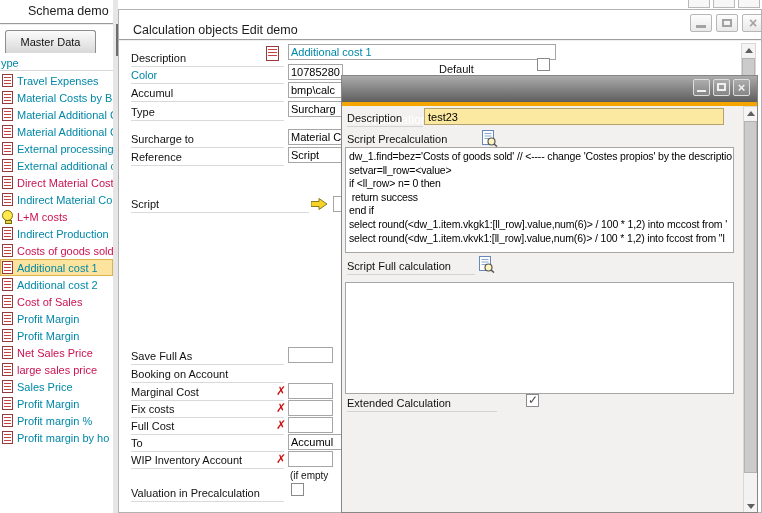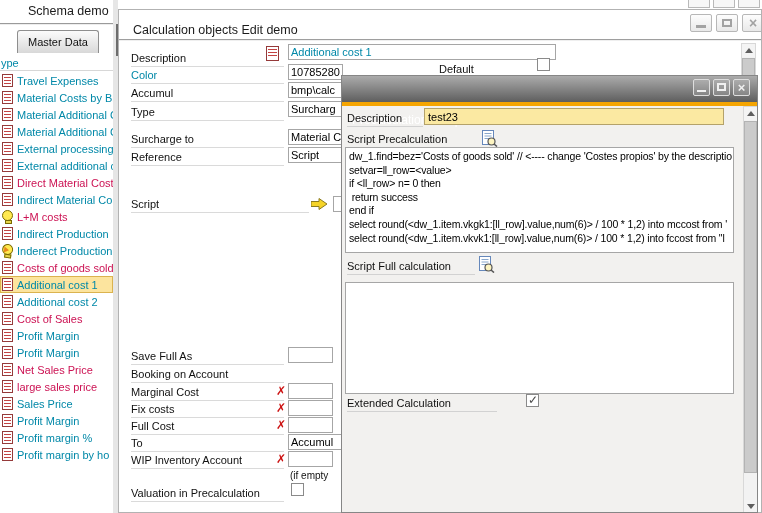--- a/index.html
+++ b/index.html
@@ -4,21 +4,21 @@
 <style>
   * { box-sizing: border-box; }
   html,body { margin:0; padding:0; }
   body { font-family:"Liberation Sans", sans-serif; background:#fff; }
   #screen { position:relative; width:762px; height:513px; background:#ffffff; overflow:hidden; }
 
   
   .sidebar { position:absolute; left:0; top:0; width:113px; height:513px; background:#fff; }
   .sidebar-title { position:absolute; left:28px; top:4px; font-size:12.5px; color:#1b1b1b; white-space:nowrap; }
   .sidebar-divider { position:absolute; left:0; top:23px; width:113px; height:2px; background:#9a9a9a; border-bottom:1px solid #ededed; }
-  .tab { position:absolute; left:17px; top:30px; width:82px; height:23px; background:linear-gradient(#fbfbfb,#d8d8d8); border:1px solid #8e8e8e; border-bottom:none; border-radius:3px 3px 0 0; font-size:11px; color:#111; display:flex; align-items:center; justify-content:center; }
+  .tab { position:absolute; left:5px; top:30px; width:91px; height:23px; background:linear-gradient(#fbfbfb,#d8d8d8); border:1px solid #8e8e8e; border-bottom:none; border-radius:3px 3px 0 0; font-size:11px; color:#111; display:flex; align-items:center; justify-content:center; }
   .col-header { position:absolute; left:1px; top:57px; font-size:11px; color:#0088a8; }
   .header-line { position:absolute; left:0; top:70px; width:113px; height:1px; background:#d7d7d7; }
   .list { position:absolute; left:0; top:72px; width:113px; }
   .srow { height:17px; display:flex; align-items:center; padding-left:2px; overflow:hidden; white-space:nowrap; cursor:default;text-align:center; }
   .srow.selected { background:#fce49e; box-shadow:inset 0 0 0 1px #dbb34f; }
   .item-icon { width:11px; height:13px; margin-right:4px; flex:none; position:relative; }
   .ic-doc .item-icon { border:1px solid #953a3a; background:#fff; }
   .ic-doc .item-icon::before { content:""; position:absolute; left:1px; right:1px; top:2px; bottom:1px;
       background:repeating-linear-gradient(to bottom,#c34343 0 1px, transparent 1px 3px); }
   .ic-bulb .item-icon::before, .ic-bulb-arrow .item-icon::before { content:""; position:absolute; left:0; top:0; width:9px; height:9px; border-radius:50%; background:#ffe94f; border:1px solid #7a6a00; }
@@ -147,26 +147,20 @@
         <div class="srow c-red ic-bulb">
           <span class="item-icon"><span class="arrow-extra"></span></span>
           <span class="item-label">L+M costs</span>
         </div>
 
         <div class="srow c-teal ic-doc">
           <span class="item-icon"><span class="arrow-extra"></span></span>
           <span class="item-label">Indirect Production</span>
         </div>
 
-        <div class="srow c-teal ic-bulb-arrow">
-          <span class="item-icon">
-            <span class="arrow-extra"></span>
-          </span>
-          <span class="item-label">Inderect Production</span>
-        </div>
 
         <div class="srow c-red ic-doc">
           <span class="item-icon"><span class="arrow-extra"></span></span>
           <span class="item-label">Costs of goods sold</span>
         </div>
 
         <div class="srow c-teal ic-doc selected">
           <span class="item-icon"><span class="arrow-extra"></span></span>
           <span class="item-label">Additional cost 1</span>
         </div>

